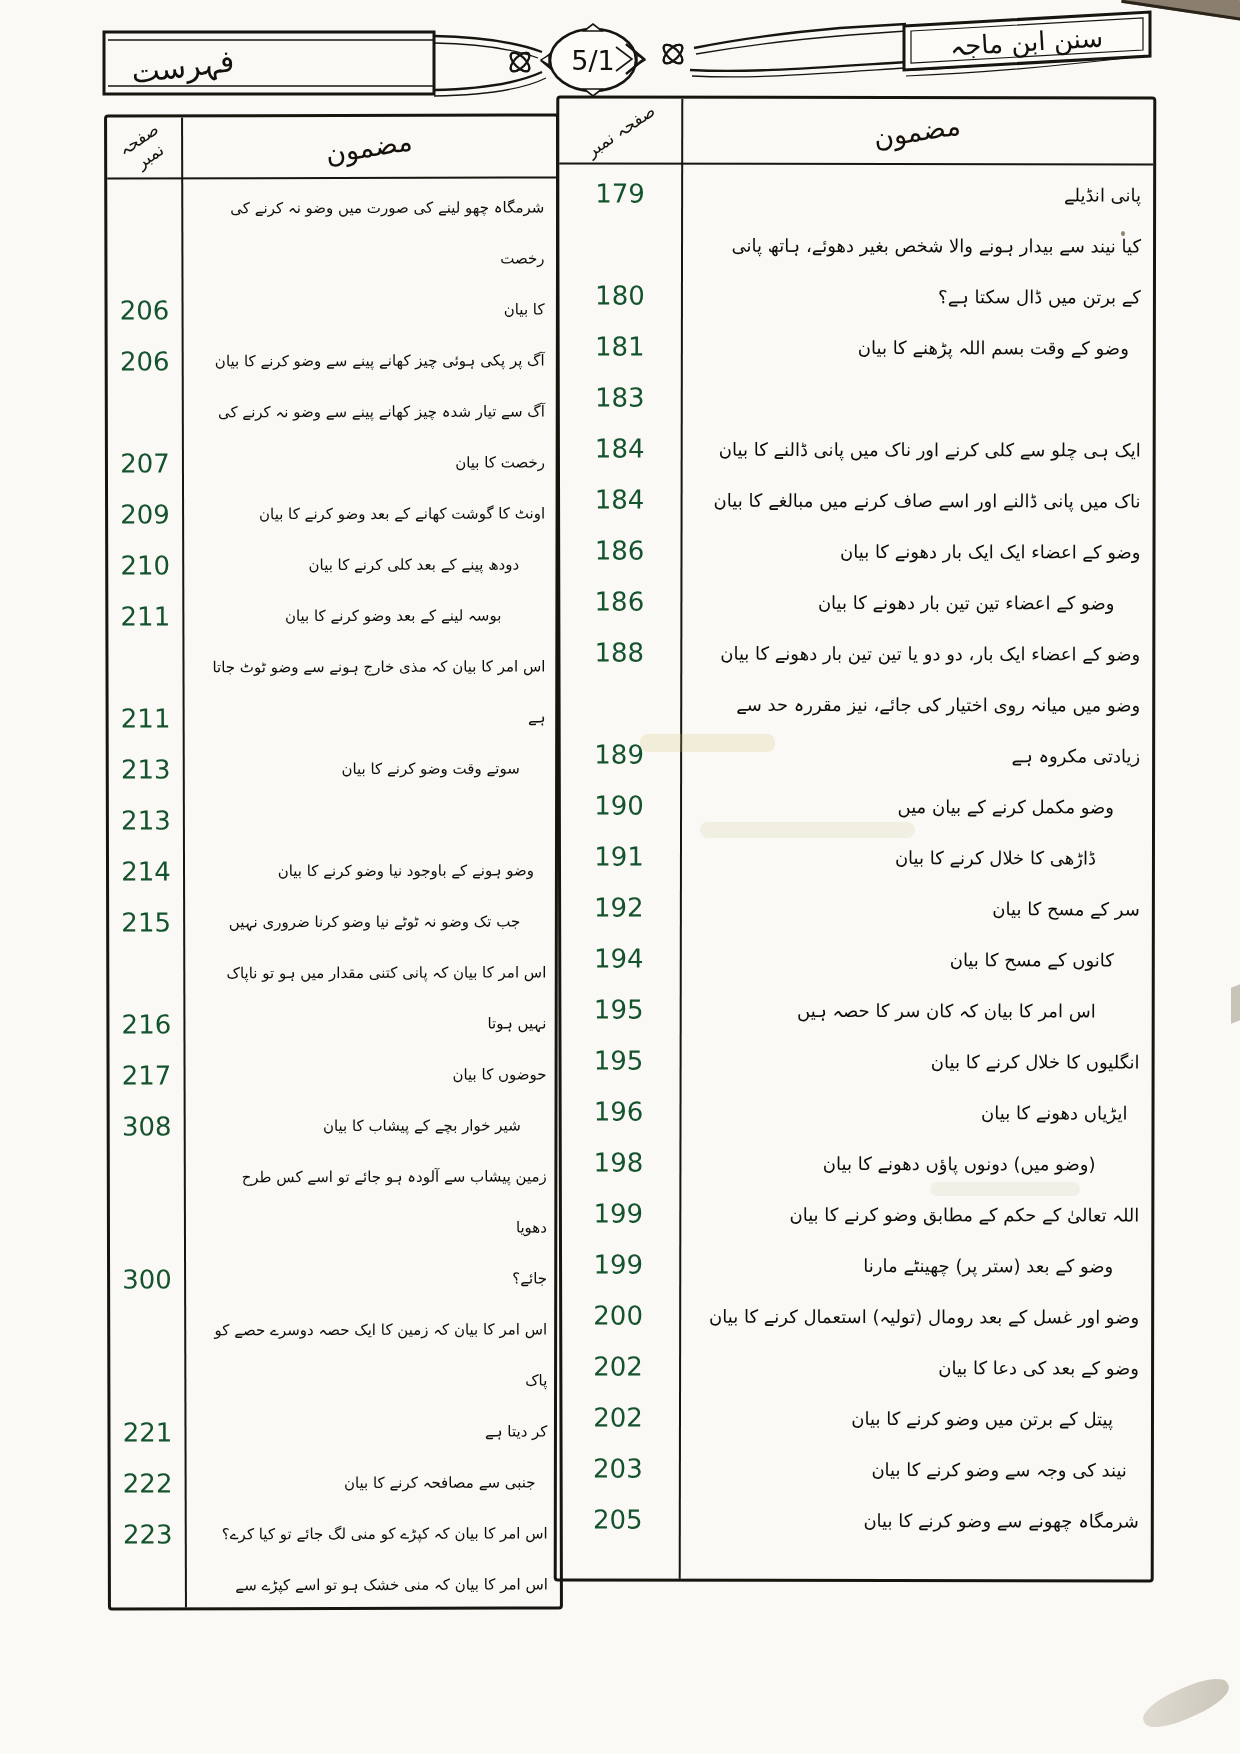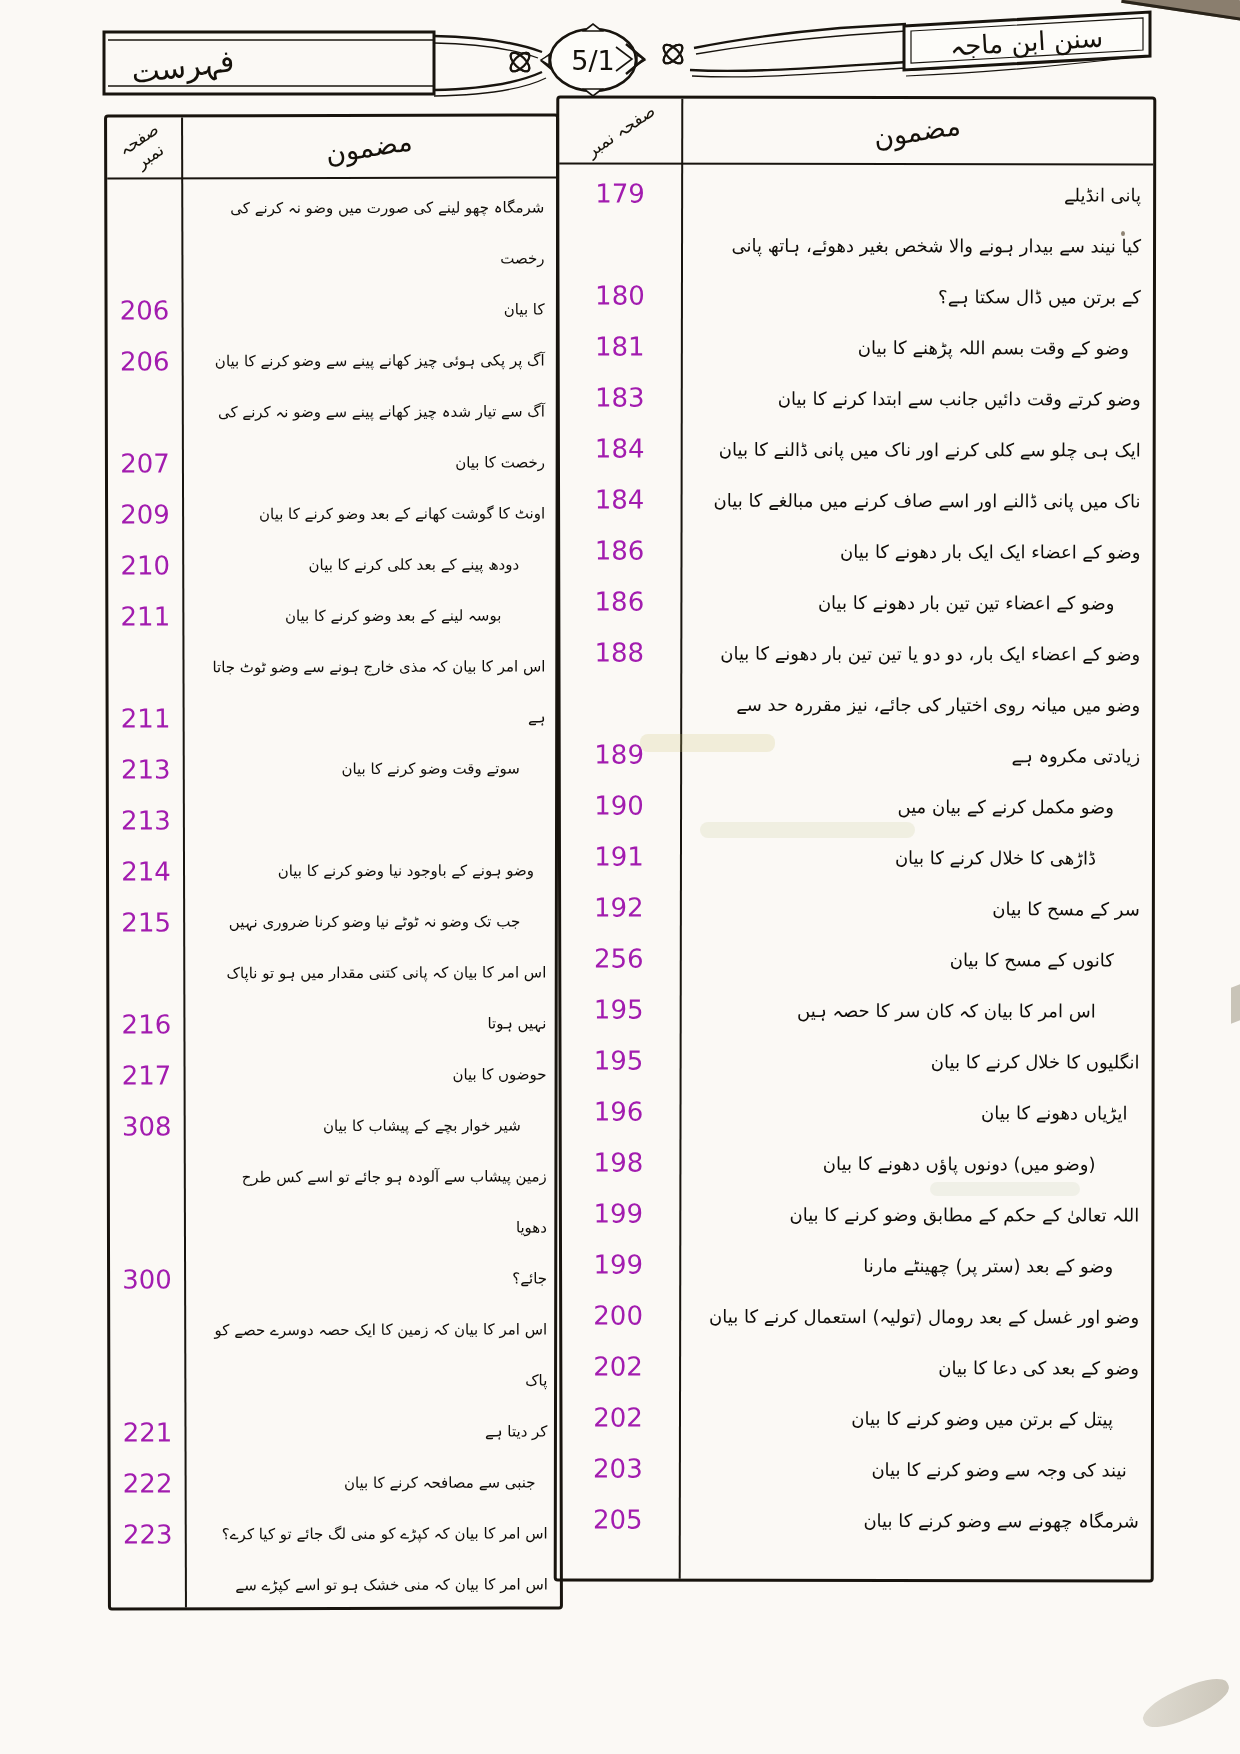--- a/index.html
+++ b/index.html
@@ -23,21 +23,21 @@
   .hnum{flex:0 0 74px;text-align:center;}
   #tbl-right .hnum{flex:0 0 122px;}
   .hnum span{display:inline-block;transform:rotate(-34deg);font-size:17px;color:#171309;direction:rtl;}
   .htopic{flex:1;text-align:center;}
   .htopic span{display:inline-block;transform:rotate(-9deg);font-size:27px;color:#15110a;direction:rtl;}
   .tbody{position:absolute;left:0;right:0;bottom:0;overflow:hidden;padding-top:3px;}
   #tbl-left .tbody{top:63px;}
   #tbl-right .tbody{top:67px;}
 
   .entry{display:flex;align-items:flex-end;}
-  .num{text-align:center;font-size:26px;line-height:51px;color:#a21caf;}
+  .num{text-align:center;font-size:26px;line-height:51px;color:#14532d;}
   #tbl-left .num{flex:0 0 74px;}
   #tbl-right .num{flex:0 0 122px;}
   .txt{flex:1;direction:rtl;text-align:right;white-space:pre-line;color:#0f0c07;
        line-height:51px;padding:0 12px 0 4px;letter-spacing:-0.2px;}
   #tbl-left .txt{font-size:15px;letter-spacing:-0.3px;padding-left:28px;}
   #tbl-right .txt{font-size:18px;}
   
   .tbody .entry:nth-child(3n+2):not(.full) .txt{transform:translateX(-26px);}
   .tbody .entry:nth-child(3n):not(.full) .txt{transform:translateX(-44px);}
   .tbody .entry:nth-child(7n+3):not(.full) .txt{transform:translateX(-12px);}
@@ -128,21 +128,20 @@
           <div class="num">180</div>
           <div class="txt">کیا نیند سے بیدار ہونے والا شخص بغیر دھوئے، ہاتھ پانی
 کے برتن میں ڈال سکتا ہے؟</div>
         </div>
       <div class="entry">
           <div class="num">181</div>
           <div class="txt">وضو کے وقت بسم اللہ پڑھنے کا بیان</div>
         </div>
       <div class="entry">
           <div class="num">183</div>
-          <div class="txt">وضو کرتے وقت دائیں جانب سے ابتدا کرنے کا بیان</div>
         </div>
       <div class="entry full">
           <div class="num">184</div>
           <div class="txt">ایک ہی چلو سے کلی کرنے اور ناک میں پانی ڈالنے کا بیان</div>
         </div>
       <div class="entry full">
           <div class="num">184</div>
           <div class="txt">ناک میں پانی ڈالنے اور اسے صاف کرنے میں مبالغے کا بیان</div>
         </div>
       <div class="entry">
@@ -168,21 +167,21 @@
         </div>
       <div class="entry">
           <div class="num">191</div>
           <div class="txt">ڈاڑھی کا خلال کرنے کا بیان</div>
         </div>
       <div class="entry">
           <div class="num">192</div>
           <div class="txt">سر کے مسح کا بیان</div>
         </div>
       <div class="entry">
-          <div class="num">256</div>
+          <div class="num">194</div>
           <div class="txt">کانوں کے مسح کا بیان</div>
         </div>
       <div class="entry">
           <div class="num">195</div>
           <div class="txt">اس امر کا بیان کہ کان سر کا حصہ ہیں</div>
         </div>
       <div class="entry">
           <div class="num">195</div>
           <div class="txt">انگلیوں کا خلال کرنے کا بیان</div>
         </div>

